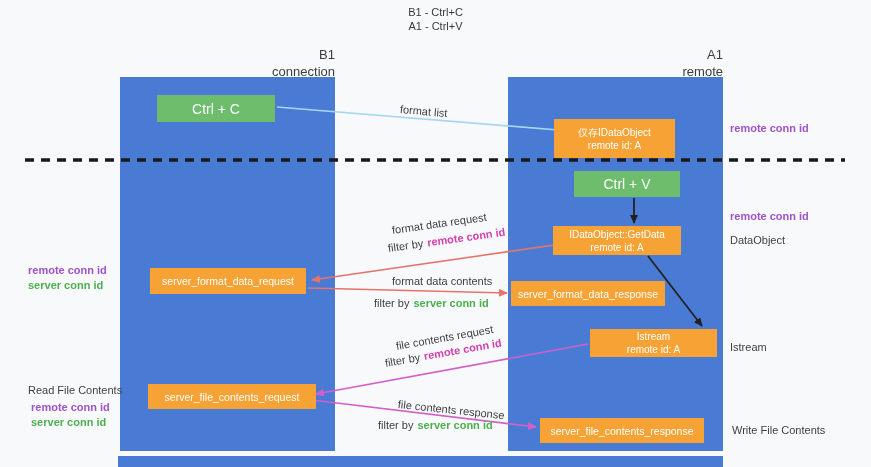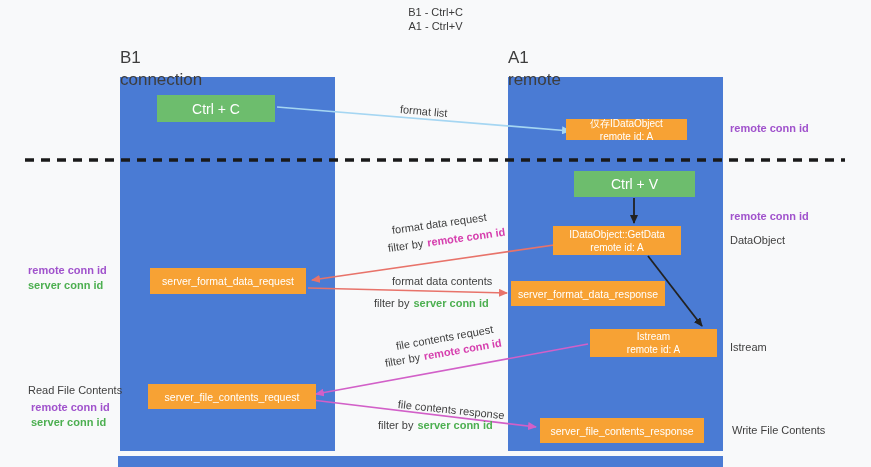--- a/index.html
+++ b/index.html
@@ -6,21 +6,21 @@
   html,body { background:#ffffff; }
   .canvas {
     position:relative; width:871px; height:467px;
     background:#f8f9fa; overflow:hidden;
     font-family:"Liberation Sans","DejaVu Sans",sans-serif;
     color:#3d3d3d;
   }
   .abs { position:absolute; }
   .lane { background:#4a7bd4; }
   .title { left:0; right:0; top:5px; text-align:center; font-size:11px; line-height:1.3; color:#3a3a3a; }
-  .lane-header { text-align:left; font-size:17px; line-height:1.3; color:#3d3d3d; }
+  .lane-header { text-align:right; font-size:13px; line-height:1.3; color:#3d3d3d; }
   .box { display:flex; align-items:center; justify-content:center; color:#fff; text-align:center; }
   .box.green { background:#6dbd6d; font-size:14px; }
   .box.orange { background:#f7a234; font-size:10.5px; }
   .box.two-line { flex-direction:column; line-height:1.3; font-size:10px; }
   .alabel { font-size:11px; color:#3f3f3f; white-space:nowrap; }
   .side { font-size:11px; color:#3f3f3f; white-space:nowrap; }
   .purple { color:#a052cc; font-weight:bold; }
   .greent { color:#4caf50; font-weight:bold; }
   .magenta { color:#d63fae; font-weight:bold; }
   .gap { margin-left:4px; }
@@ -83,26 +83,26 @@
   </div>
   <div class="lane-header abs" style="left:508px; top:47px; width:215px;">
     <div>A1</div>
     <div>remote</div>
   </div>
 
   <div class="box green abs" style="left:157px; top:95px; width:118px; height:27px;">
     <span>Ctrl + C</span>
   </div>
 
-  <div class="box orange two-line abs" style="left:566px; top:119px; width:121px; height:21px;">
+  <div class="box orange two-line abs" style="left:554px; top:119px; width:121px; height:39px;">
     <div>仅存IDataObject</div>
     <div>remote id: A</div>
   </div>
 
-  <div class="box green abs" style="left:574px; top:171px; width:121px; height:26px;text-align:center;">
+  <div class="box green abs" style="left:574px; top:171px; width:106px; height:26px;text-align:center;">
     <span>Ctrl + V</span>
   </div>
 
   <div class="box orange two-line abs" style="left:553px; top:226px; width:128px; height:29px;">
     <div>IDataObject::GetData</div>
     <div>remote id: A</div>
   </div>
 
   <div class="box orange abs" style="left:150px; top:268px; width:156px; height:26px;">
     <span>server_format_data_request</span>

